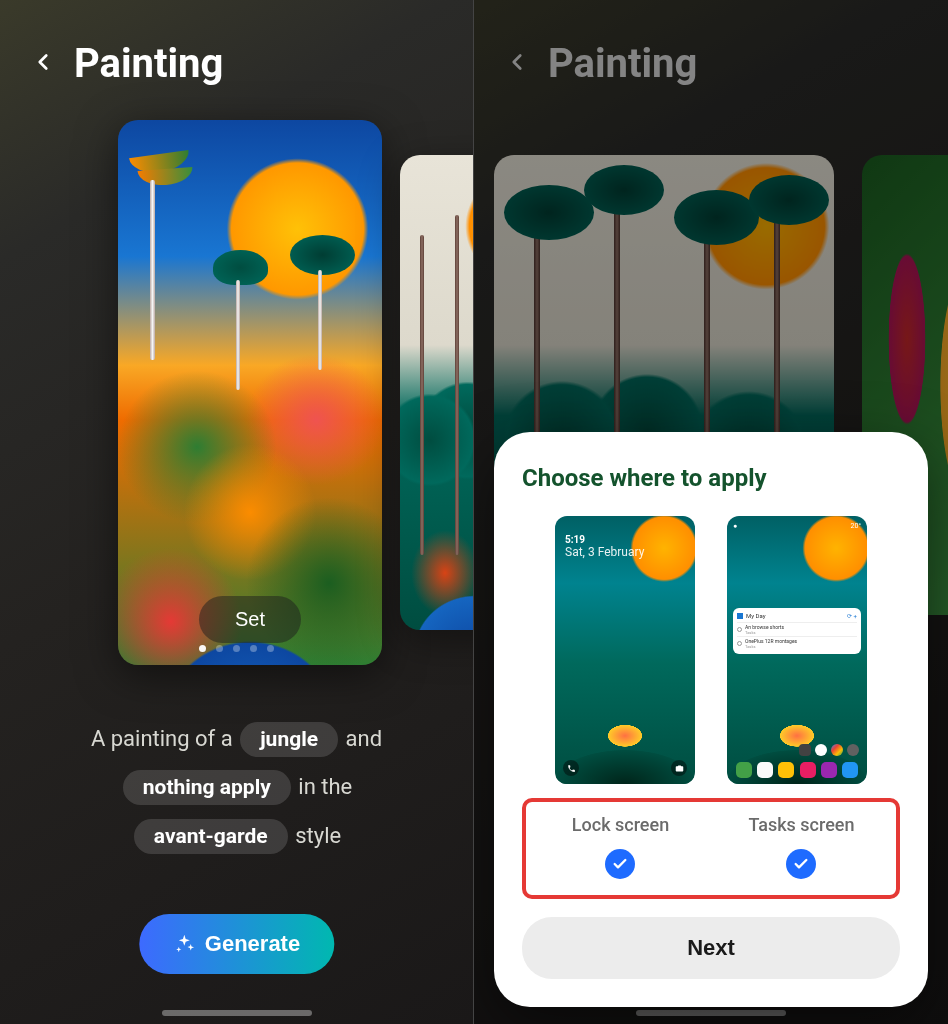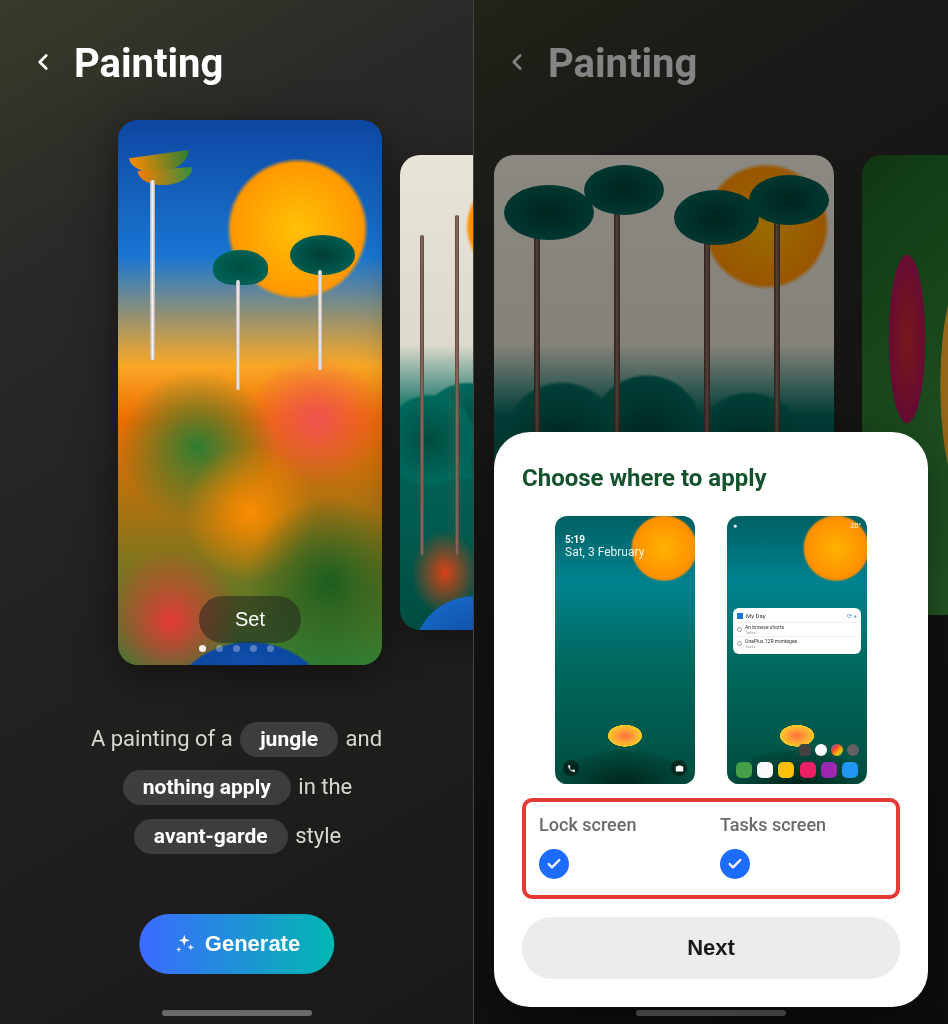--- a/index.html
+++ b/index.html
@@ -284,21 +284,21 @@
   .r2-ico { width:12px; height:12px; border-radius:4px; }
   .highlight-box {
     border: 4px solid #e53935;
     border-radius: 10px;
     display:flex;
     justify-content:space-around;
     align-items:flex-start;
     padding: 12px 4px 16px;
     margin-bottom: 18px;
   }
-  .choice-col { display:flex; flex-direction:column; gap:14px; width:45%; }
+  .choice-col { display:flex; flex-direction:column; align-items:center; gap:14px; width:45%; }
   .choice-label { color:#6b6b6b; font-size:18px; font-weight:500; }
   .check-circle { width:30px; height:30px; border-radius:50%; background:#1e6bff; display:flex; align-items:center; justify-content:center; }
   .check-circle svg { width:16px; height:16px; }
   .next-btn {
     width:100%;
     padding: 18px;
     border:none;
     border-radius: 30px;
     background:#ececec;
     color:#1a1a1a;

